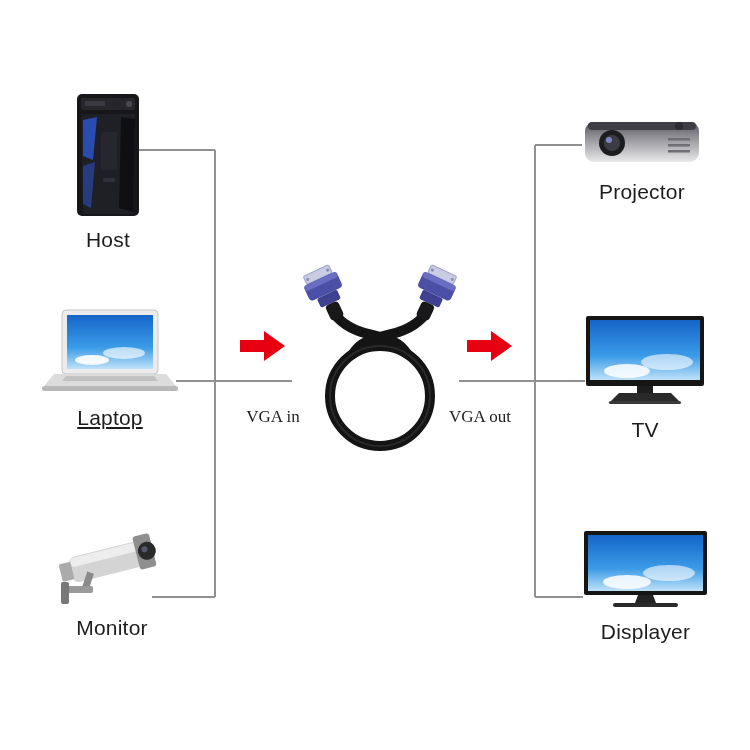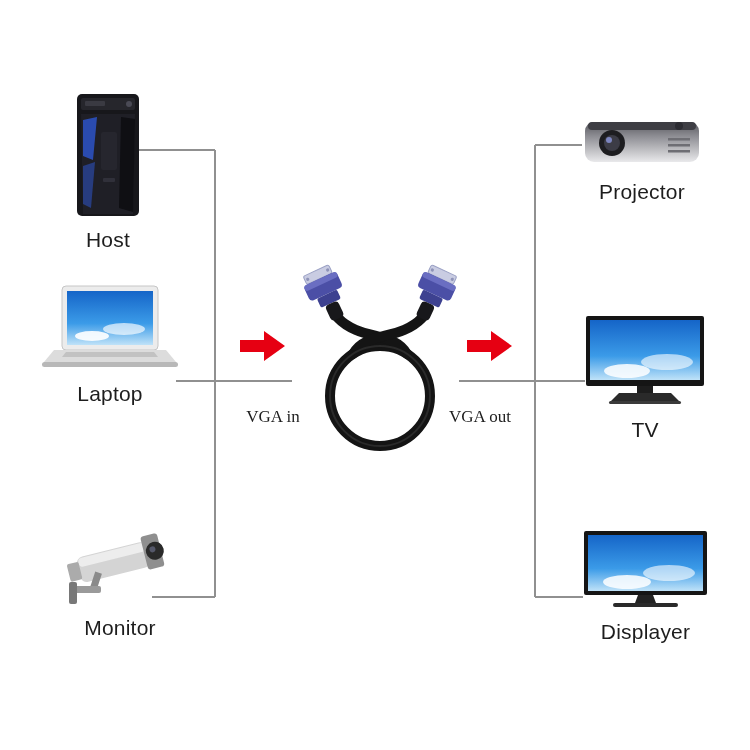--- a/index.html
+++ b/index.html
@@ -48,41 +48,41 @@
       <polygon points="18,24 72,24 70,124 20,124" fill="#1f1f26"></polygon>
       <polygon points="58,27 72,29 70,122 56,118" fill="#0f0f13"></polygon>
       <polygon points="20,30 34,27 30,70 20,66" fill="#2d54c8" opacity="0.85"></polygon>
       <polygon points="20,76 32,72 28,118 20,114" fill="#2d54c8" opacity="0.55"></polygon>
       <rect x="38" y="42" width="16" height="38" rx="2" fill="#26262e"></rect>
       <rect x="40" y="88" width="12" height="4" rx="1" fill="#30303a"></rect>
     </svg>
     <div class="dev-label">Host</div>
   </div>
 
-  <div class="device" style="left:40px;top:284px;width:140px;">
+  <div class="device" style="left:40px;top:308px;width:140px;text-decoration:underline;">
     <svg width="140" height="90" viewBox="0 0 140 90">
       <defs>
         <linearGradient id="skyLap" x1="0" y1="0" x2="0" y2="1">
           <stop offset="0" stop-color="#1565c8"></stop>
             <stop offset="0.6" stop-color="#3b9be8"></stop>
             <stop offset="1" stop-color="#bfe2f8"></stop>
         </linearGradient>
       </defs>
       <rect x="22" y="2" width="96" height="64" rx="4" fill="#ececec" stroke="#c6c6c6"></rect>
       <rect x="27" y="7" width="86" height="54" fill="url(#skyLap)"></rect>
       <ellipse cx="52" cy="52" rx="17" ry="5" fill="#ffffff" opacity="0.9"></ellipse>
       <ellipse cx="84" cy="45" rx="21" ry="6" fill="#ffffff" opacity="0.65"></ellipse>
       <polygon points="14,66 126,66 136,78 4,78" fill="#dcdcdc"></polygon>
       <polygon points="26,68 114,68 118,73 22,73" fill="#c2c2c2"></polygon>
       <rect x="2" y="78" width="136" height="5" rx="2.5" fill="#b8b8b8"></rect>
     </svg>
     <div class="dev-label">Laptop</div>
   </div>
 
-  <div class="device" style="left:60px;top:528px;width:120px;">
+  <div class="device" style="left:52px;top:528px;width:120px;">
     <svg width="115" height="80" viewBox="0 0 115 80">
       <g transform="rotate(-14 55 32)">
         <rect x="14" y="20" width="72" height="26" rx="7" fill="#d4d4d4"></rect>
         <rect x="16" y="21" width="68" height="9" rx="4" fill="#ededed"></rect>
         <rect x="82" y="15" width="17" height="34" rx="3" fill="#8f8f8f"></rect>
         <circle cx="93" cy="32" r="9" fill="#2a2a2a"></circle>
         <circle cx="91" cy="30" r="3" fill="#55586a"></circle>
         <rect x="4" y="24" width="12" height="18" rx="2" fill="#ababab"></rect>
       </g>
       <rect x="29" y="44" width="7" height="20" fill="#8a8a8a" transform="rotate(18 32 54)"></rect>

